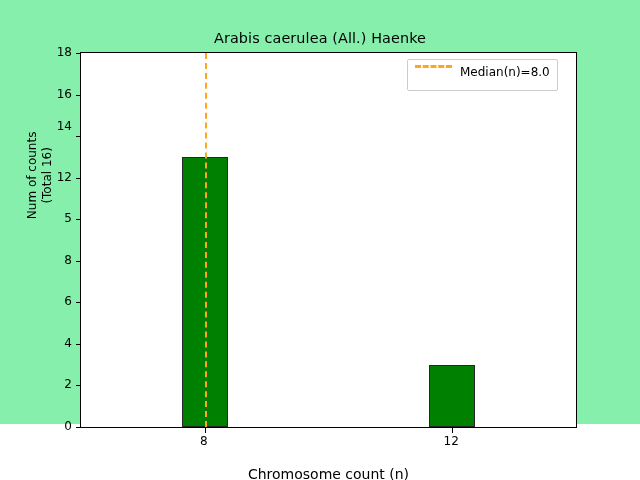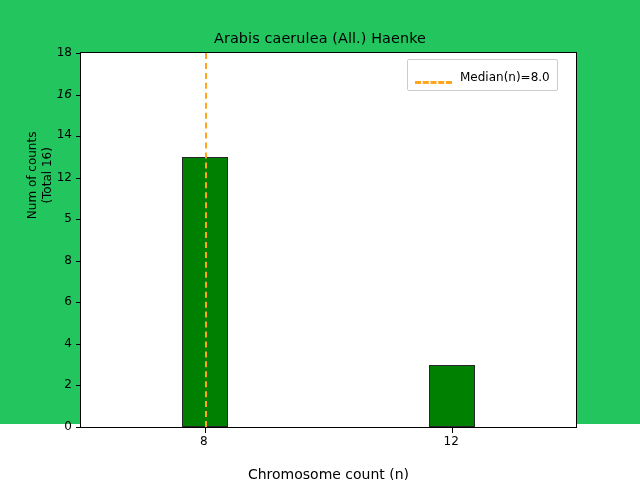--- a/index.html
+++ b/index.html
@@ -10,21 +10,21 @@
   body {
     width: 640px;
     height: 480px;
     font-family: "DejaVu Sans", sans-serif;
     overflow: hidden;
   }
   #figure {
     position: relative;
     width: 640px;
     height: 424px;
-    background: #22c55e;
+    background: #86efac;
   }
   
   #chart-title {
     position: absolute;
     left: 0;
     top: 30px;
     width: 640px;
     text-align: center;
     font-size: 14.4px;
     color: #000000;
@@ -139,21 +139,21 @@
     left: 407px;
     top: 59px;
     border: 0.9px solid #cccccc;
     border-radius: 2px;
     background: #ffffff;
     padding: 5px 7px 6px 7px;
     box-sizing: border-box;
   }
   .legend-row {
     display: flex;
-    align-items: flex-end;
+    align-items: flex-start;
     gap: 8px;
     height: 19px;
   }
   .legend-swatch {
     width: 37px;
     height: 0;
     border-top: 3px dashed #ffa51e;
     flex: 0 0 auto;
   }
   .legend-swatch.blank {
@@ -175,22 +175,22 @@
   <div id="chart-title">Arabis caerulea (All.) Haenke</div>
 
   <div id="ytick-labels">
       <div class="ytick-label" style="top: 374px;">0</div>
       <div class="ytick-label" style="top: 332.444px;">2</div>
       <div class="ytick-label" style="top: 290.889px;">4</div>
       <div class="ytick-label" style="top: 249.333px;">6</div>
       <div class="ytick-label" style="top: 207.778px;">8</div>
       <div class="ytick-label" style="top: 166.222px;">5</div>
       <div class="ytick-label" style="top: 124.667px;">12</div>
-      <div class="ytick-label" style="top: 82px; margin-left: 36px;">14</div>
-      <div class="ytick-label" style="top: 41.5556px; font-style: italic;">16</div>
+      <div class="ytick-label" style="top: 74px; margin-left: 36px;">14</div>
+      <div class="ytick-label" style="top: 41.5556px;">16</div>
       <div class="ytick-label" style="top: 0px; margin-left: 28px;">18</div>
     </div>
 
   <div id="ylabel">
     <span class="yl-line">Num of counts</span>
     <span class="yl-line">(Total 16)</span>
   </div>
 
   <div id="plot-area">
     <div id="bars-layer">

